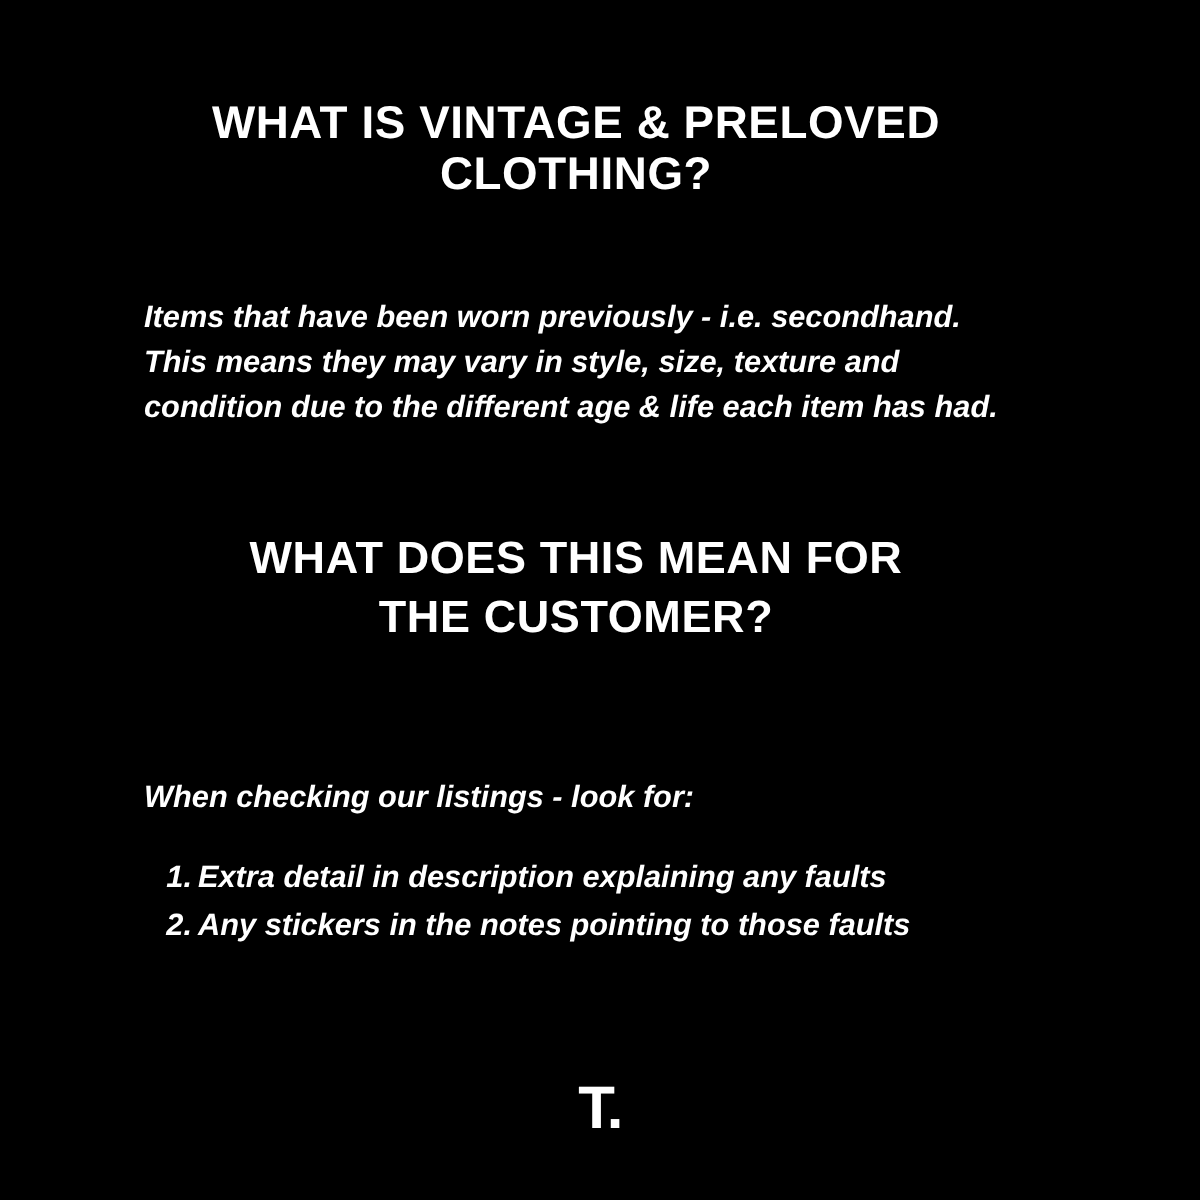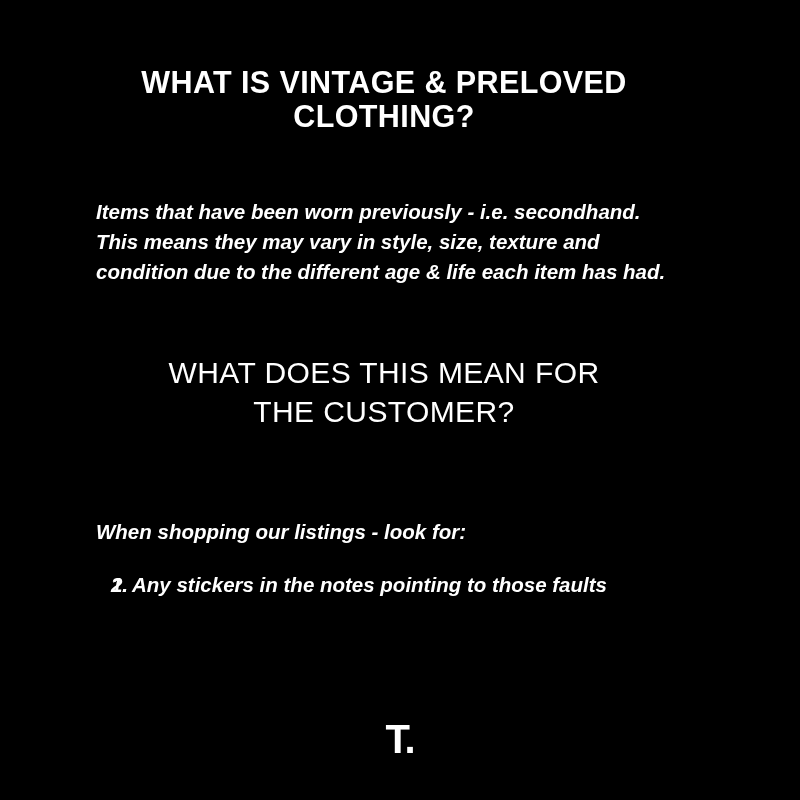--- a/index.html
+++ b/index.html
@@ -26,21 +26,21 @@
     font-size: 30.5px;
     font-weight: bold;
     letter-spacing: 0.4px;
     text-align: center;
     line-height: 1.1;
     margin: 14px 0 0 0;
     color: #ffffff;
   }
   .heading-2 {
     font-size: 30px;
-    font-weight: normal;
+    font-weight: bold;
     letter-spacing: 0.4px;
     text-align: center;
     line-height: 1.28;
     margin: 0;
     padding: 0 80px;
     color: #ffffff;
   }
   .body-block {
     padding: 0 22px 0 22px;
   }
@@ -102,25 +102,26 @@
   </div>
 
   <div class="gap-b"></div>
 
   <h2 class="heading-2">WHAT DOES THIS MEAN FOR THE CUSTOMER?</h2>
 
   <div class="gap-c"></div>
 
   <div class="body-block">
     <div class="gap-d"></div>
-    <p class="body-text">When shopping our listings - look for:</p>
+    <p class="body-text">When checking our listings - look for:</p>
 
     <ol class="list">
       <li>
         <span class="num">1.</span>
+        <span>Extra detail in description explaining any faults</span>
       </li>
       <li>
         <span class="num">2.</span>
         <span>Any stickers in the notes pointing to those faults</span>
       </li>
     </ol>
   </div>
 
   <div class="logo">T.</div>
 

